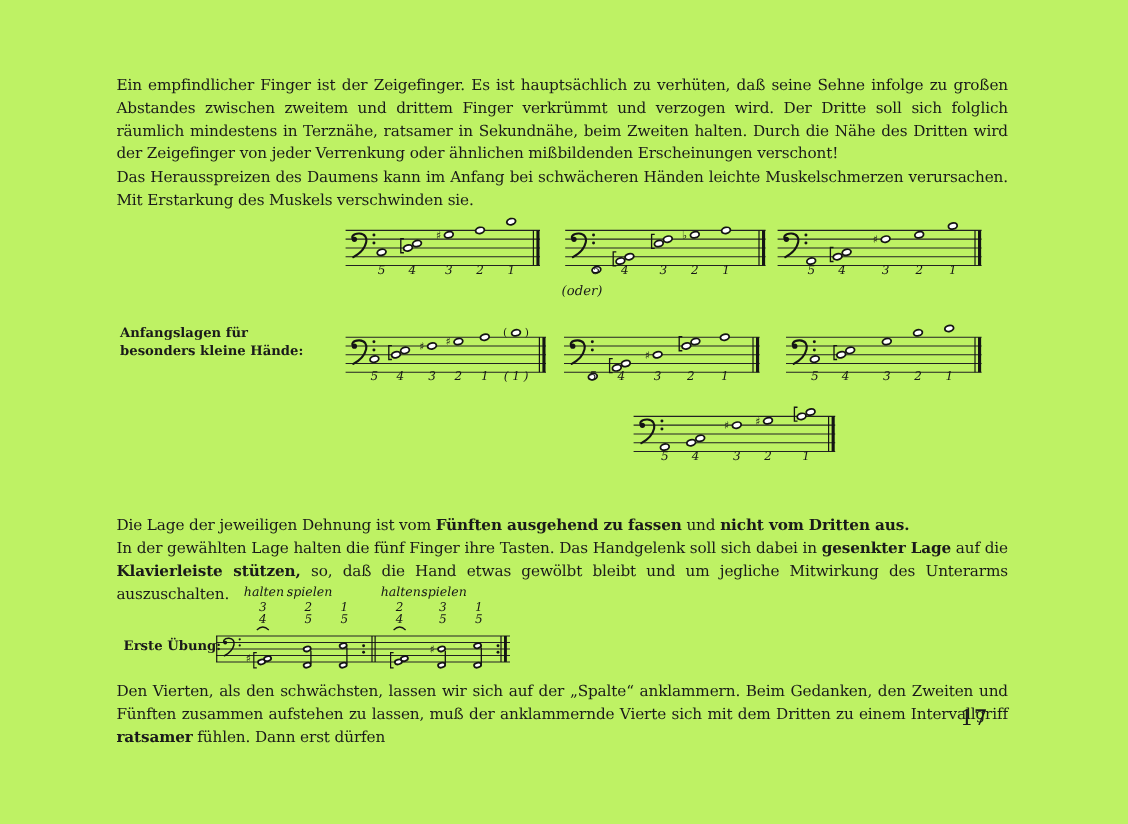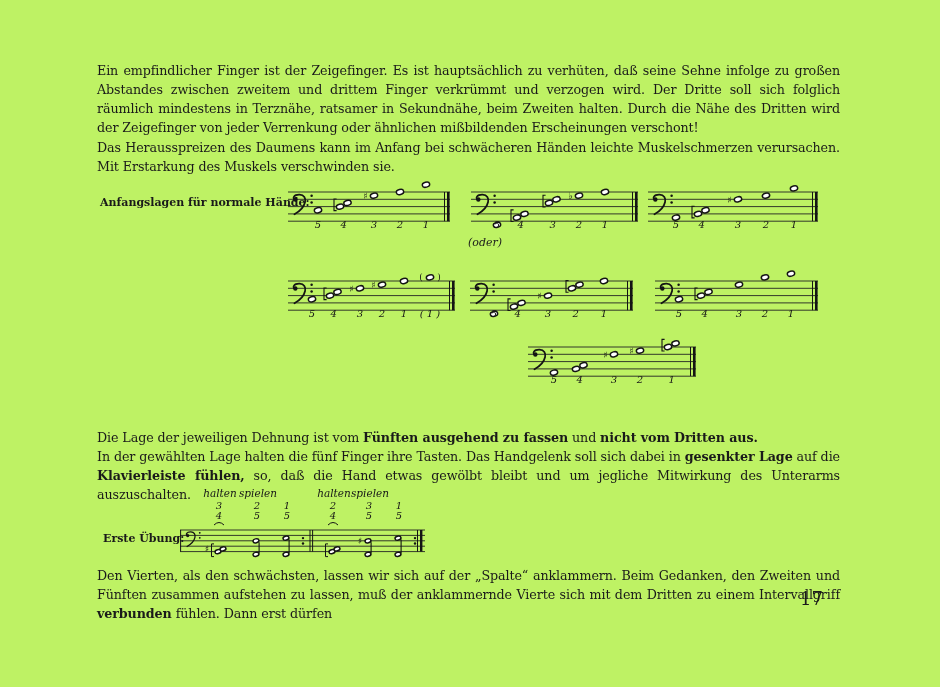--- a/index.html
+++ b/index.html
@@ -42,21 +42,20 @@
   svg text.word{font-style:italic;font-size:10.5px;}
 </style>
 </head>
 <body>
 
 <div class="page">
 
   <div class="para p1">Ein empfindlicher Finger ist der Zeigefinger. Es ist hauptsächlich zu verhüten, daß seine Sehne infolge zu großen Abstandes zwischen zweitem und drittem Finger verkrümmt und verzogen wird. Der Dritte soll sich folglich räumlich mindestens in Terznähe, ratsamer in Sekundnähe, beim Zweiten halten. Durch die Nähe des Dritten wird der Zeigefinger von jeder Verrenkung oder ähnlichen mißbildenden Erscheinungen verschont!</div>
   <div class="para p2">Das Herausspreizen des Daumens kann im Anfang bei schwächeren Händen leichte Muskelschmerzen verursachen. Mit Erstarkung des Muskels verschwinden sie.</div>
 
-  <div class="caption row1-label">Anfangslagen für normale Hände:</div>
   <svg class="stave" id="stave-r1s1" width="162" height="54" viewBox="0 0 162 54">
       <line x1="0" y1="13" x2="162" y2="13" stroke="#222" stroke-width="0.9"></line>
       <line x1="0" y1="20.3" x2="162" y2="20.3" stroke="#222" stroke-width="0.9"></line>
       <line x1="0" y1="27.6" x2="162" y2="27.6" stroke="#222" stroke-width="0.9"></line>
       <line x1="0" y1="34.9" x2="162" y2="34.9" stroke="#222" stroke-width="0.9"></line>
       <line x1="0" y1="42.2" x2="162" y2="42.2" stroke="#222" stroke-width="0.9"></line>
       <g>
         <path d="M 6.46 35.265 C 18.869999999999997 28.33 20.695 16.066 11.57 15.628 C 5.73 15.409 3.9050000000000002 19.424 7.1899999999999995 20.884" fill="none" stroke="#141414" stroke-width="1.752" stroke-linecap="round"></path>
         <circle cx="7.336" cy="20.445999999999998" r="2.19" fill="#141414"></circle>
         <circle cx="23.615" cy="16.796" r="1.241" fill="#141414"></circle>
@@ -132,20 +131,24 @@
       <text x="81.5" y="23.5" class="acc" fill="#161616" text-anchor="middle">♯</text>
       <text x="90" y="49" class="fing" fill="#161616" text-anchor="middle">3</text>
       <ellipse cx="118" cy="16.65" rx="3.7" ry="2.5" fill="#fff" stroke="#141414" stroke-width="1.5" transform="rotate(-14 118 16.65)"></ellipse>
       <text x="118" y="49" class="fing" fill="#161616" text-anchor="middle">2</text>
       <ellipse cx="146" cy="9.35" rx="3.7" ry="2.5" fill="#fff" stroke="#141414" stroke-width="1.5" transform="rotate(-14 146 9.35)"></ellipse>
       <text x="146" y="49" class="fing" fill="#161616" text-anchor="middle">1</text>
     </svg>
 
   <div class="oder">(oder)</div>
 
+  <div class="caption row2-label">
+    <span>Anfangslagen für</span><br>
+    <span>besonders kleine Hände:</span>
+  </div>
   <svg class="stave" id="stave-r2s1" width="167" height="54" viewBox="0 0 167 54">
       <line x1="0" y1="13" x2="167" y2="13" stroke="#222" stroke-width="0.9"></line>
       <line x1="0" y1="20.3" x2="167" y2="20.3" stroke="#222" stroke-width="0.9"></line>
       <line x1="0" y1="27.6" x2="167" y2="27.6" stroke="#222" stroke-width="0.9"></line>
       <line x1="0" y1="34.9" x2="167" y2="34.9" stroke="#222" stroke-width="0.9"></line>
       <line x1="0" y1="42.2" x2="167" y2="42.2" stroke="#222" stroke-width="0.9"></line>
       <g>
         <path d="M 6.46 35.265 C 18.869999999999997 28.33 20.695 16.066 11.57 15.628 C 5.73 15.409 3.9050000000000002 19.424 7.1899999999999995 20.884" fill="none" stroke="#141414" stroke-width="1.752" stroke-linecap="round"></path>
         <circle cx="7.336" cy="20.445999999999998" r="2.19" fill="#141414"></circle>
         <circle cx="23.615" cy="16.796" r="1.241" fill="#141414"></circle>
@@ -255,21 +258,21 @@
       <ellipse cx="112" cy="16.65" rx="3.7" ry="2.5" fill="#fff" stroke="#141414" stroke-width="1.5" transform="rotate(-14 112 16.65)"></ellipse>
       <text x="103.5" y="19.849999999999998" class="acc" fill="#161616" text-anchor="middle">♯</text>
       <text x="112" y="49" class="fing" fill="#161616" text-anchor="middle">2</text>
       <ellipse cx="140" cy="13" rx="3.7" ry="2.5" fill="#fff" stroke="#141414" stroke-width="1.5" transform="rotate(-14 140 13)"></ellipse>
       <ellipse cx="147.5" cy="9.35" rx="3.7" ry="2.5" fill="#fff" stroke="#141414" stroke-width="1.5" transform="rotate(-14 147.5 9.35)"></ellipse>
       <path d="M 136.6 5.35 L 134 5.35 L 134 17 L 136.6 17" fill="none" stroke="#141414" stroke-width="1.1"></path>
       <text x="143.7" y="49" class="fing" fill="#161616" text-anchor="middle">1</text>
     </svg>
 
   <div class="para p3a"><span>Die Lage der jeweiligen Dehnung ist vom </span><b>Fünften ausgehend zu fassen</b><span> und </span><b>nicht vom Dritten aus.</b></div>
-  <div class="para p3b"><span>In der gewählten Lage halten die fünf Finger ihre Tasten. Das Handgelenk soll sich dabei in </span><b>gesenkter Lage</b><span> auf die </span><b>Klavierleiste fühlen,</b><span> so, daß die Hand etwas gewölbt bleibt und um jegliche Mitwirkung des Unterarms auszuschalten.</span></div>
+  <div class="para p3b"><span>In der gewählten Lage halten die fünf Finger ihre Tasten. Das Handgelenk soll sich dabei in </span><b>gesenkter Lage</b><span> auf die </span><b>Klavierleiste stützen,</b><span> so, daß die Hand etwas gewölbt bleibt und um jegliche Mitwirkung des Unterarms auszuschalten.</span></div>
 
   <div class="caption exercise-label">Erste Übung:</div>
   <svg class="stave" id="stave-ex" width="245" height="80" viewBox="0 0 245 80">
       <line x1="0" y1="44" x2="245" y2="44" stroke="#222" stroke-width="0.9"></line>
       <line x1="0" y1="49.4" x2="245" y2="49.4" stroke="#222" stroke-width="0.9"></line>
       <line x1="0" y1="54.8" x2="245" y2="54.8" stroke="#222" stroke-width="0.9"></line>
       <line x1="0" y1="60.2" x2="245" y2="60.2" stroke="#222" stroke-width="0.9"></line>
       <line x1="0" y1="65.6" x2="245" y2="65.6" stroke="#222" stroke-width="0.9"></line>
       <line x1="0.6" y1="44" x2="0.6" y2="65.6" stroke="#141414" stroke-width="1"></line>
       <g>
@@ -319,16 +322,16 @@
       <ellipse cx="188" cy="68.3" rx="3" ry="2" fill="#fff" stroke="#141414" stroke-width="1.5" transform="rotate(-14 188 68.3)"></ellipse>
       <line x1="191.1" y1="56.3" x2="191.1" y2="67.3" stroke="#141414" stroke-width="1.1"></line>
       <text x="180" y="57.8" class="acc" fill="#161616" text-anchor="middle">♯</text>
       <text x="219" y="23" class="fing" fill="#161616" text-anchor="middle">1</text>
       <text x="219" y="33" class="fing" fill="#161616" text-anchor="middle">5</text>
       <ellipse cx="218" cy="52.1" rx="3" ry="2" fill="#fff" stroke="#141414" stroke-width="1.5" transform="rotate(-14 218 52.1)"></ellipse>
       <ellipse cx="218" cy="68.3" rx="3" ry="2" fill="#fff" stroke="#141414" stroke-width="1.5" transform="rotate(-14 218 68.3)"></ellipse>
       <line x1="221.1" y1="53.6" x2="221.1" y2="67.3" stroke="#141414" stroke-width="1.1"></line>
     </svg>
 
-  <div class="para p4"><span>Den Vierten, als den schwächsten, lassen wir sich auf der „Spalte“ anklammern. Beim Gedanken, den Zweiten und Fünften zusammen aufstehen zu lassen, muß der anklammernde Vierte sich mit dem Dritten zu einem Intervallgriff </span><b>verbunden</b><span> fühlen. Dann erst dürfen</span></div>
+  <div class="para p4"><span>Den Vierten, als den schwächsten, lassen wir sich auf der „Spalte“ anklammern. Beim Gedanken, den Zweiten und Fünften zusammen aufstehen zu lassen, muß der anklammernde Vierte sich mit dem Dritten zu einem Intervallgriff </span><b>ratsamer</b><span> fühlen. Dann erst dürfen</span></div>
 
   <div class="pagenum">17</div>
 </div>
 
 </body></html>

